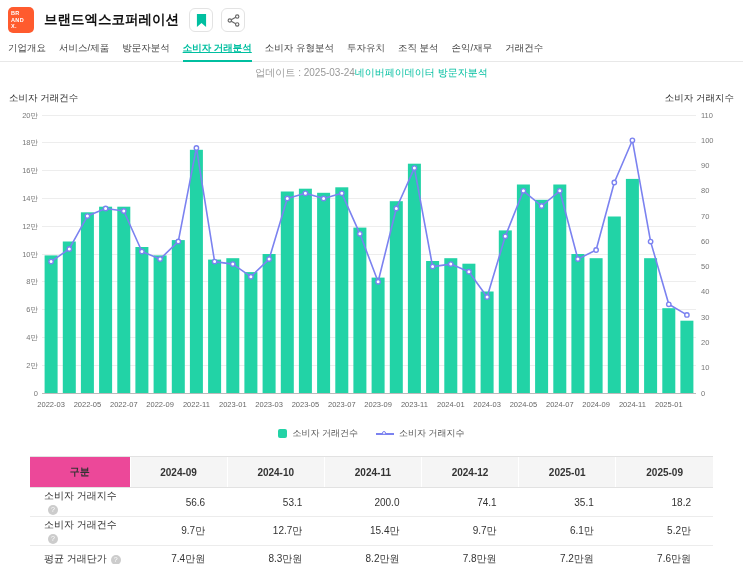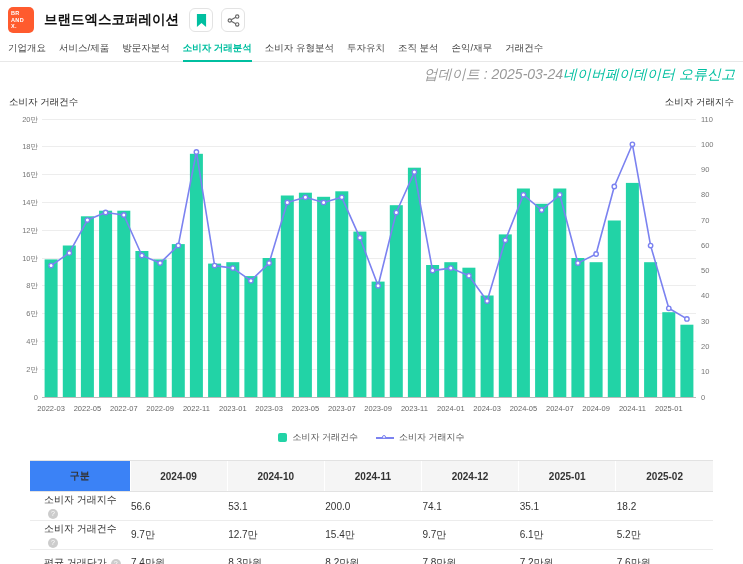--- a/index.html
+++ b/index.html
@@ -6,42 +6,42 @@
   html,body { margin:0; padding:0; }
   body { width:743px; height:564px; font-family:"Liberation Sans","DejaVu Sans",sans-serif; background:#fff; color:#222; overflow:hidden; }
 
   .hdr { display:flex; align-items:center; height:40px; padding:0 8px; gap:8px; }
   .logo { width:26px; height:26px; border-radius:5px; background:#ff5b2e; color:#fff; font-weight:bold; font-size:5.5px; line-height:1.25; display:flex; flex-direction:column; justify-content:center; padding-left:3px; letter-spacing:.4px; flex:0 0 auto; cursor:pointer; }
   .title { font-size:13.5px; font-weight:bold; color:#111; margin:0 2px; white-space:nowrap; }
   .iconbtn { width:24px; height:24px; border:1px solid #e3e3e3; border-radius:6px; background:#fff; display:flex; align-items:center; justify-content:center; padding:0; cursor:pointer; }
 
   .nav { display:flex; gap:13px; padding:0 8px; border-bottom:1px solid #e8e8e8; }
   .tab { font-size:9.5px; color:#444; background:none; border:none; border-bottom:2px solid transparent; padding:2px 0 5px; margin-bottom:-1px; cursor:pointer; font-family:inherit; white-space:nowrap; }
-  .tab.active { color:#00bfa0; font-weight:bold; border-bottom-color:#00bfa0; }
-
-  .meta { display:flex; justify-content:flex-end; align-items:center; padding:4px 8px 0; font-size:14px; color:#999;font-style:italic; }
+  .tab.active { color:#00bfa0; font-weight:bold; border-bottom-color:#00bfa0;text-decoration:underline; }
+
+  .meta { display:flex; justify-content:center; align-items:center; padding:4px 8px 0; font-size:10px; color:#999; }
   .err { color:#00bfa0; text-decoration:none; cursor:pointer; }
 
   .chart-sec { padding:0 8px; }
   .axis-titles { display:flex; justify-content:space-between; font-size:9.5px; color:#333; margin-top:12px; padding:0 1px; }
   text.tick { font-size:7.5px; fill:#777; }
   text.xtick { font-size:7.5px; fill:#666; }
 
   .legend { display:flex; justify-content:center; align-items:center; gap:18px; font-size:9px; color:#555; margin-top:2px; }
   .lg-item { display:flex; align-items:center; gap:5px; cursor:pointer; }
   .sw-bar { width:9px; height:9px; border-radius:2px; display:inline-block; }
   .sw-line { width:18px; height:2px; display:inline-block; position:relative; }
   .sw-line i { position:absolute; left:6px; top:-2px; width:4px; height:4px; border-radius:50%; background:#fff; border:1.5px solid #7b82f0; display:inline-block; }
 
   table { border-collapse:collapse; width:683px; margin:16px 30px 0; font-size:10px; color:#333; table-layout:fixed; }
   thead th { background:#f5f5f5; font-weight:bold; height:31px; border-top:1px solid #e2e2e2; border-bottom:1px solid #e2e2e2; border-left:1px solid #fff; }
-  thead th.c0 { background:#3b82f6; border-left:none; width:100px;margin-left:36px; }
+  thead th.c0 { background:#ec4899; border-left:none; width:100px;margin-left:36px; }
   tbody td { height:26px; border-bottom:1px solid #ececec; }
   td.label { padding-left:14px; text-align:left; }
-  td.val { padding-right:22px; }
+  td.val { text-align:right; padding-right:22px; }
   .info { display:inline-block; width:10px; height:10px; border-radius:50%; background:#ccc; color:#fff; font-size:7px; line-height:10px; text-align:center; margin-left:4px; cursor:pointer; }
 </style>
 </head>
 <body>
 
 <header class="hdr">
   <div class="logo">
     <span>BR</span>
     <span>AND</span>
     <span>X.</span>
@@ -69,21 +69,21 @@
     <button class="tab active">소비자 거래분석</button>
     <button class="tab">소비자 유형분석</button>
     <button class="tab">투자유치</button>
     <button class="tab">조직 분석</button>
     <button class="tab">손익/재무</button>
     <button class="tab">거래건수</button>
   </nav>
 
 <div class="meta">
   <span>업데이트 : 2025-03-24</span>
-  <a class="err">네이버페이데이터 오류신고</a>
+  <a class="err">네이버페이데이터 방문자분석</a>
 </div>
 
 <section class="chart-sec">
   <div class="axis-titles">
     <span>소비자 거래건수</span>
     <span>소비자 거래지수</span>
   </div>
   <svg id="chart" width="727" height="316">
       <text x="30" y="290.5" text-anchor="end" class="tick">0</text>
       <line x1="34" y1="260.2" x2="688" y2="260.2" stroke="#ededed" stroke-width="1" shape-rendering="crispEdges"></line>
@@ -227,21 +227,21 @@
 
 <table>
   <thead>
       <tr>
         <th class="c0">구분</th>
         <th>2024-09</th>
         <th>2024-10</th>
         <th>2024-11</th>
         <th>2024-12</th>
         <th>2025-01</th>
-        <th>2025-02</th>
+        <th>2025-09</th>
       </tr>
     </thead>
   <tbody>
       <tr>
         <td class="label">소비자 거래지수<span class="info">?</span></td>
         <td class="val">56.6</td>
         <td class="val">53.1</td>
         <td class="val">200.0</td>
         <td class="val">74.1</td>
         <td class="val">35.1</td>

